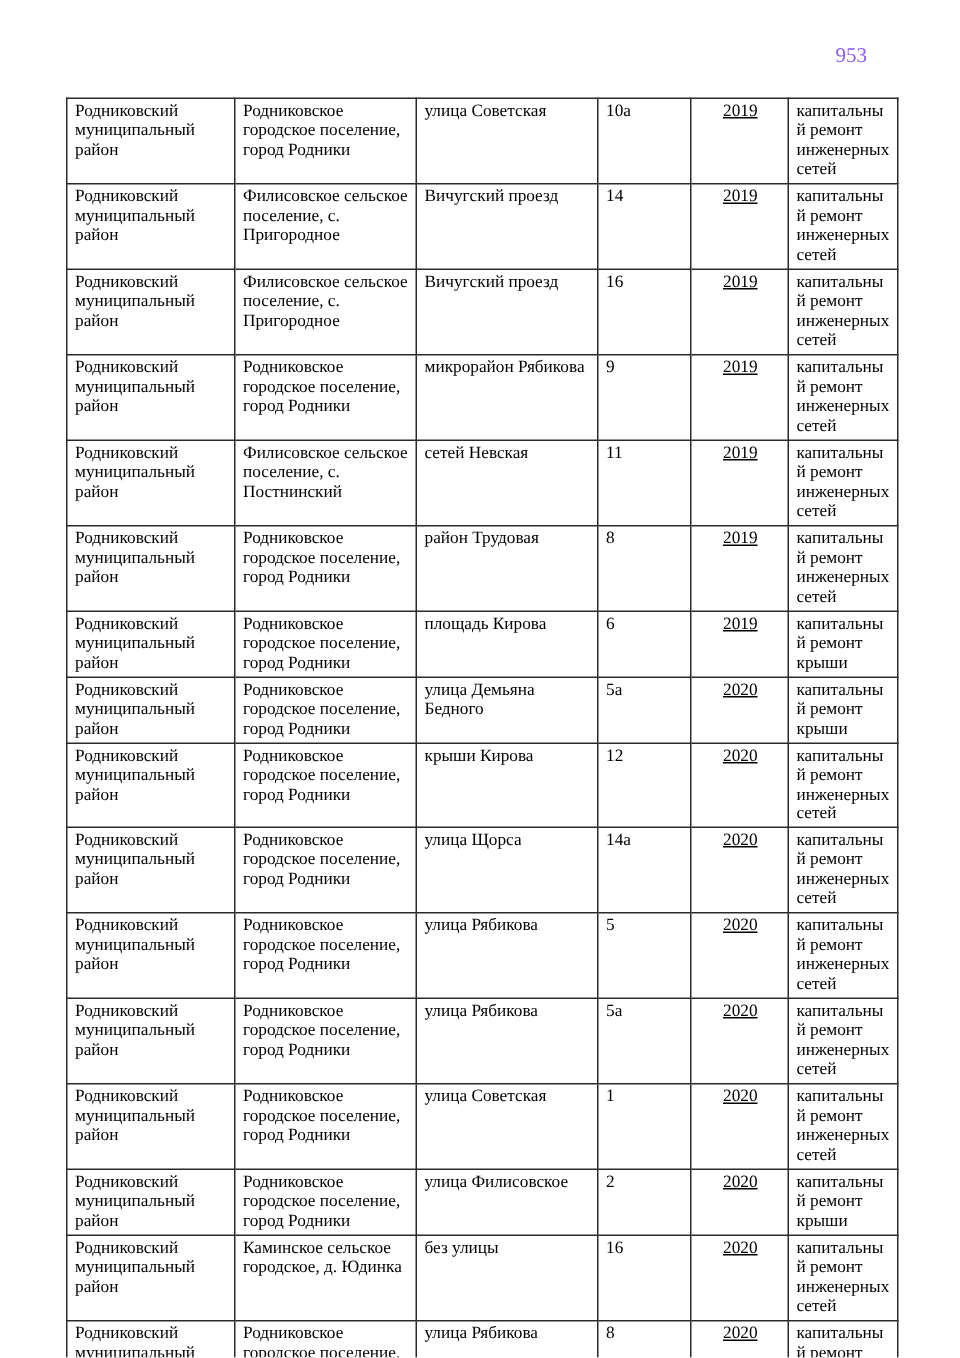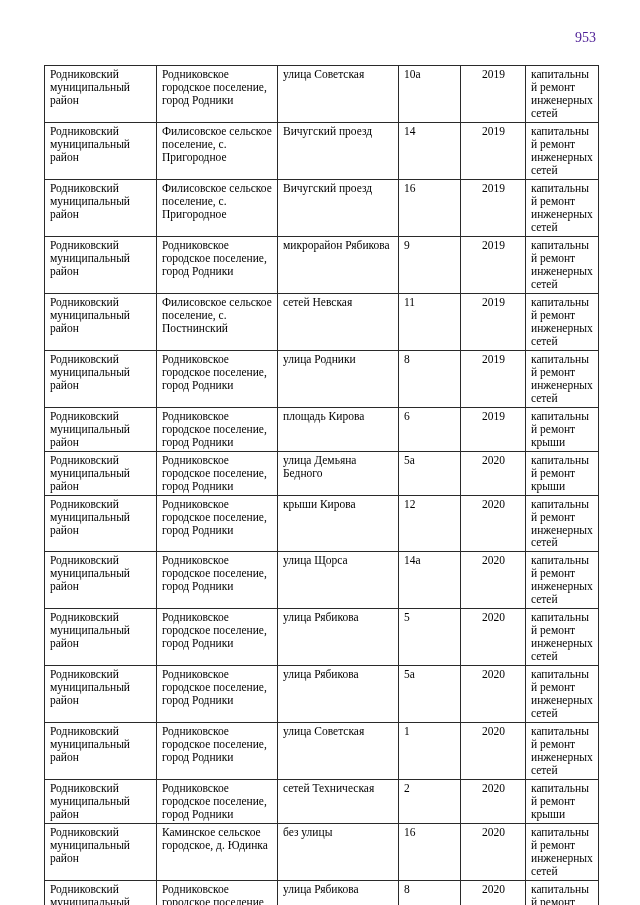--- a/index.html
+++ b/index.html
@@ -12,23 +12,23 @@
     width: 640px;
     height: 905px;
     background: #ffffff;
     font-family: "Liberation Serif", "DejaVu Serif", serif;
     color: #000000;
     overflow: hidden;
   }
   .page-number {
     position: absolute;
     top: 30px;
-    right: 44px;
+    right: 62px;
     font-size: 14px;
-    color: #4c1d95;
+    color: #8b5cf6;
   }
   table.doc-table {
     position: absolute;
     top: 65px;
     left: 44px;
     width: 554px;
     border-collapse: collapse;
     table-layout: fixed;
     font-size: 11.5px;
     line-height: 1.13;
@@ -37,21 +37,21 @@
     border: 1px solid #2a2a2a;
     padding: 2px 4px 2px 5px;
     vertical-align: top;
     overflow: hidden;
     word-wrap: break-word;
   }
   td.col-district   { }
   td.col-settlement { }
   td.col-street     { vertical-align: middle; }
   td.col-house      { vertical-align: middle; }
-  td.col-year       { vertical-align: middle; text-align: center; }
+  td.col-year       { vertical-align: middle; text-align: center; text-decoration: underline; }
   td.col-work       { }
 </style>
 </head>
 <body>
 
 <div class="page">
 
   <div class="page-number">953</div>
 
   <table class="doc-table">
@@ -100,21 +100,21 @@
           <td class="col-district">Родниковский муниципальный район</td>
           <td class="col-settlement">Филисовское сельское поселение, с. Постнинский</td>
           <td class="col-street">сетей Невская</td>
           <td class="col-house">11</td>
           <td class="col-year">2019</td>
           <td class="col-work">капитальный ремонт инженерных сетей</td>
         </tr>
         <tr>
           <td class="col-district">Родниковский муниципальный район</td>
           <td class="col-settlement">Родниковское городское поселение, город Родники</td>
-          <td class="col-street">улица Родники</td>
+          <td class="col-street">район Трудовая</td>
           <td class="col-house">8</td>
           <td class="col-year">2019</td>
           <td class="col-work">капитальный ремонт инженерных сетей</td>
         </tr>
         <tr>
           <td class="col-district">Родниковский муниципальный район</td>
           <td class="col-settlement">Родниковское городское поселение, город Родники</td>
           <td class="col-street">площадь Кирова</td>
           <td class="col-house">6</td>
           <td class="col-year">2019</td>
@@ -164,21 +164,21 @@
           <td class="col-district">Родниковский муниципальный район</td>
           <td class="col-settlement">Родниковское городское поселение, город Родники</td>
           <td class="col-street">улица Советская</td>
           <td class="col-house">1</td>
           <td class="col-year">2020</td>
           <td class="col-work">капитальный ремонт инженерных сетей</td>
         </tr>
         <tr>
           <td class="col-district">Родниковский муниципальный район</td>
           <td class="col-settlement">Родниковское городское поселение, город Родники</td>
-          <td class="col-street">сетей Техническая</td>
+          <td class="col-street">улица Филисовское</td>
           <td class="col-house">2</td>
           <td class="col-year">2020</td>
           <td class="col-work">капитальный ремонт крыши</td>
         </tr>
         <tr>
           <td class="col-district">Родниковский муниципальный район</td>
           <td class="col-settlement">Каминское сельское городское,  д. Юдинка</td>
           <td class="col-street">без улицы</td>
           <td class="col-house">16</td>
           <td class="col-year">2020</td>

